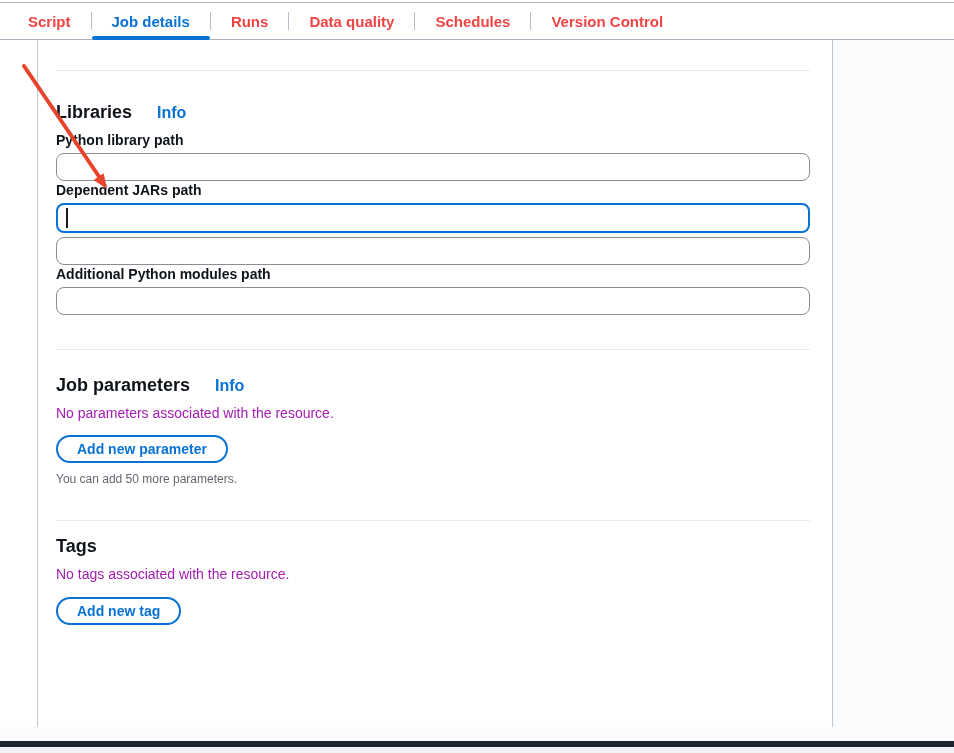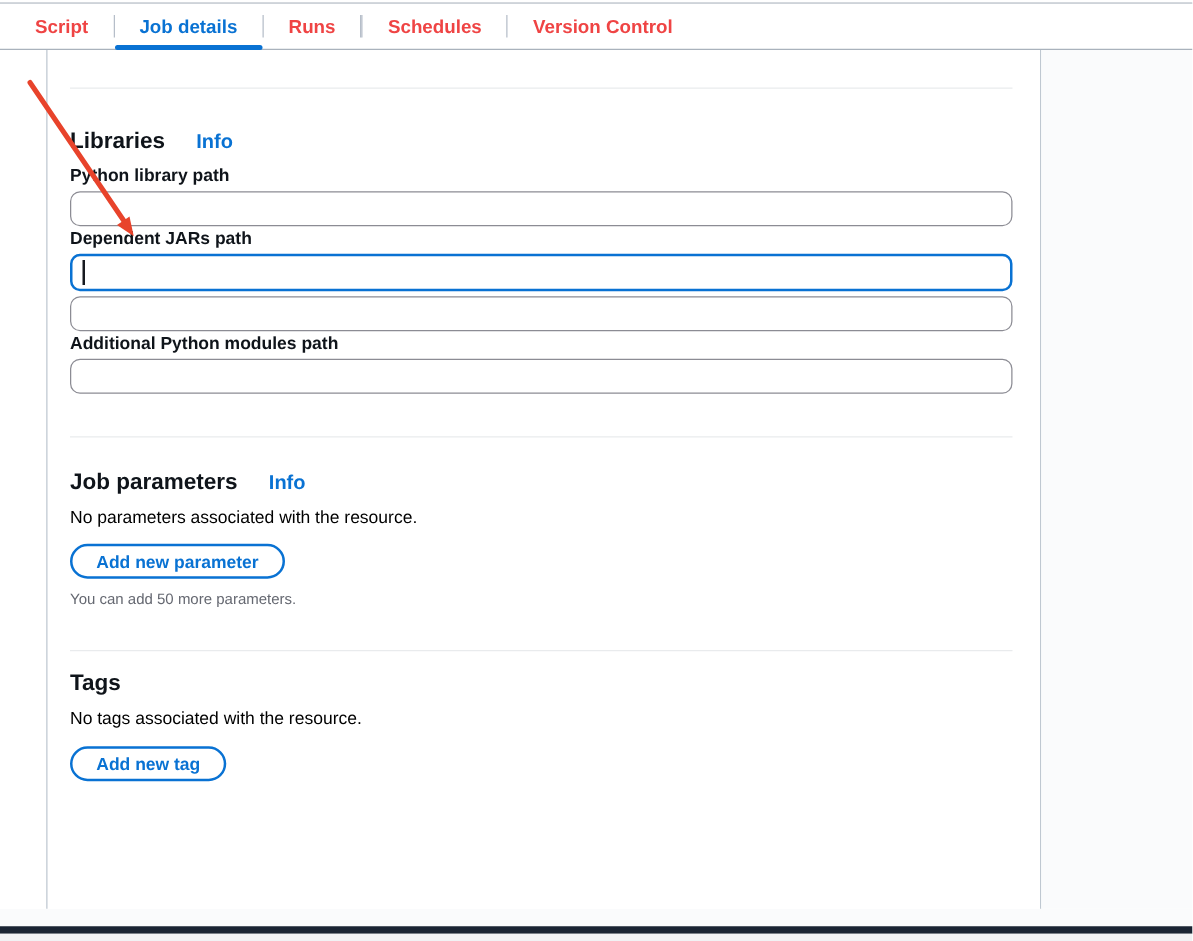--- a/index.html
+++ b/index.html
@@ -75,21 +75,21 @@
     background:#ffffff; outline:none;
     font-family:"Liberation Sans", sans-serif; font-size:14px;
     padding:0 10px; color:#0f141a; display:block;
   }
   .input-wrap.focused .text-input { border:2px solid #0972d3; height:30px; }
   .caret {
     position:absolute; left:10px; top:5px;
     width:1.5px; height:20px; background:#16191f;
   }
 
-  .empty-text { font-size:14px; line-height:20px; color:#000000; margin-top:7px; }
+  .empty-text { font-size:14px; line-height:20px; color:#a21caf; margin-top:7px; }
   .hint-text  { font-size:12px; line-height:16px; color:#656871; margin-top:8px; }
 
   .pill-btn {
     display:inline-block;
     border:2px solid #0972d3; border-radius:16px;
     background:#ffffff; color:#0972d3;
     font-family:"Liberation Sans", sans-serif;
     font-size:14px; font-weight:700; line-height:24px;
     padding:0 19px; height:28px; cursor:pointer;
   }
@@ -112,20 +112,21 @@
 
 <div class="page-top-line"></div>
 
 <div class="tabbar">
   <div class="tab">Script</div>
   <span class="tab-sep"></span>
   <div class="tab active">Job details</div>
   <span class="tab-sep"></span>
   <div class="tab">Runs</div>
   <span class="tab-sep"></span>
+  <div class="tab">Data quality</div>
   <span class="tab-sep"></span>
   <div class="tab">Schedules</div>
   <span class="tab-sep"></span>
   <div class="tab">Version Control</div>
 </div>
 
 <div class="main">
   <div class="gutter-left"></div>
 
   <div class="panel">

